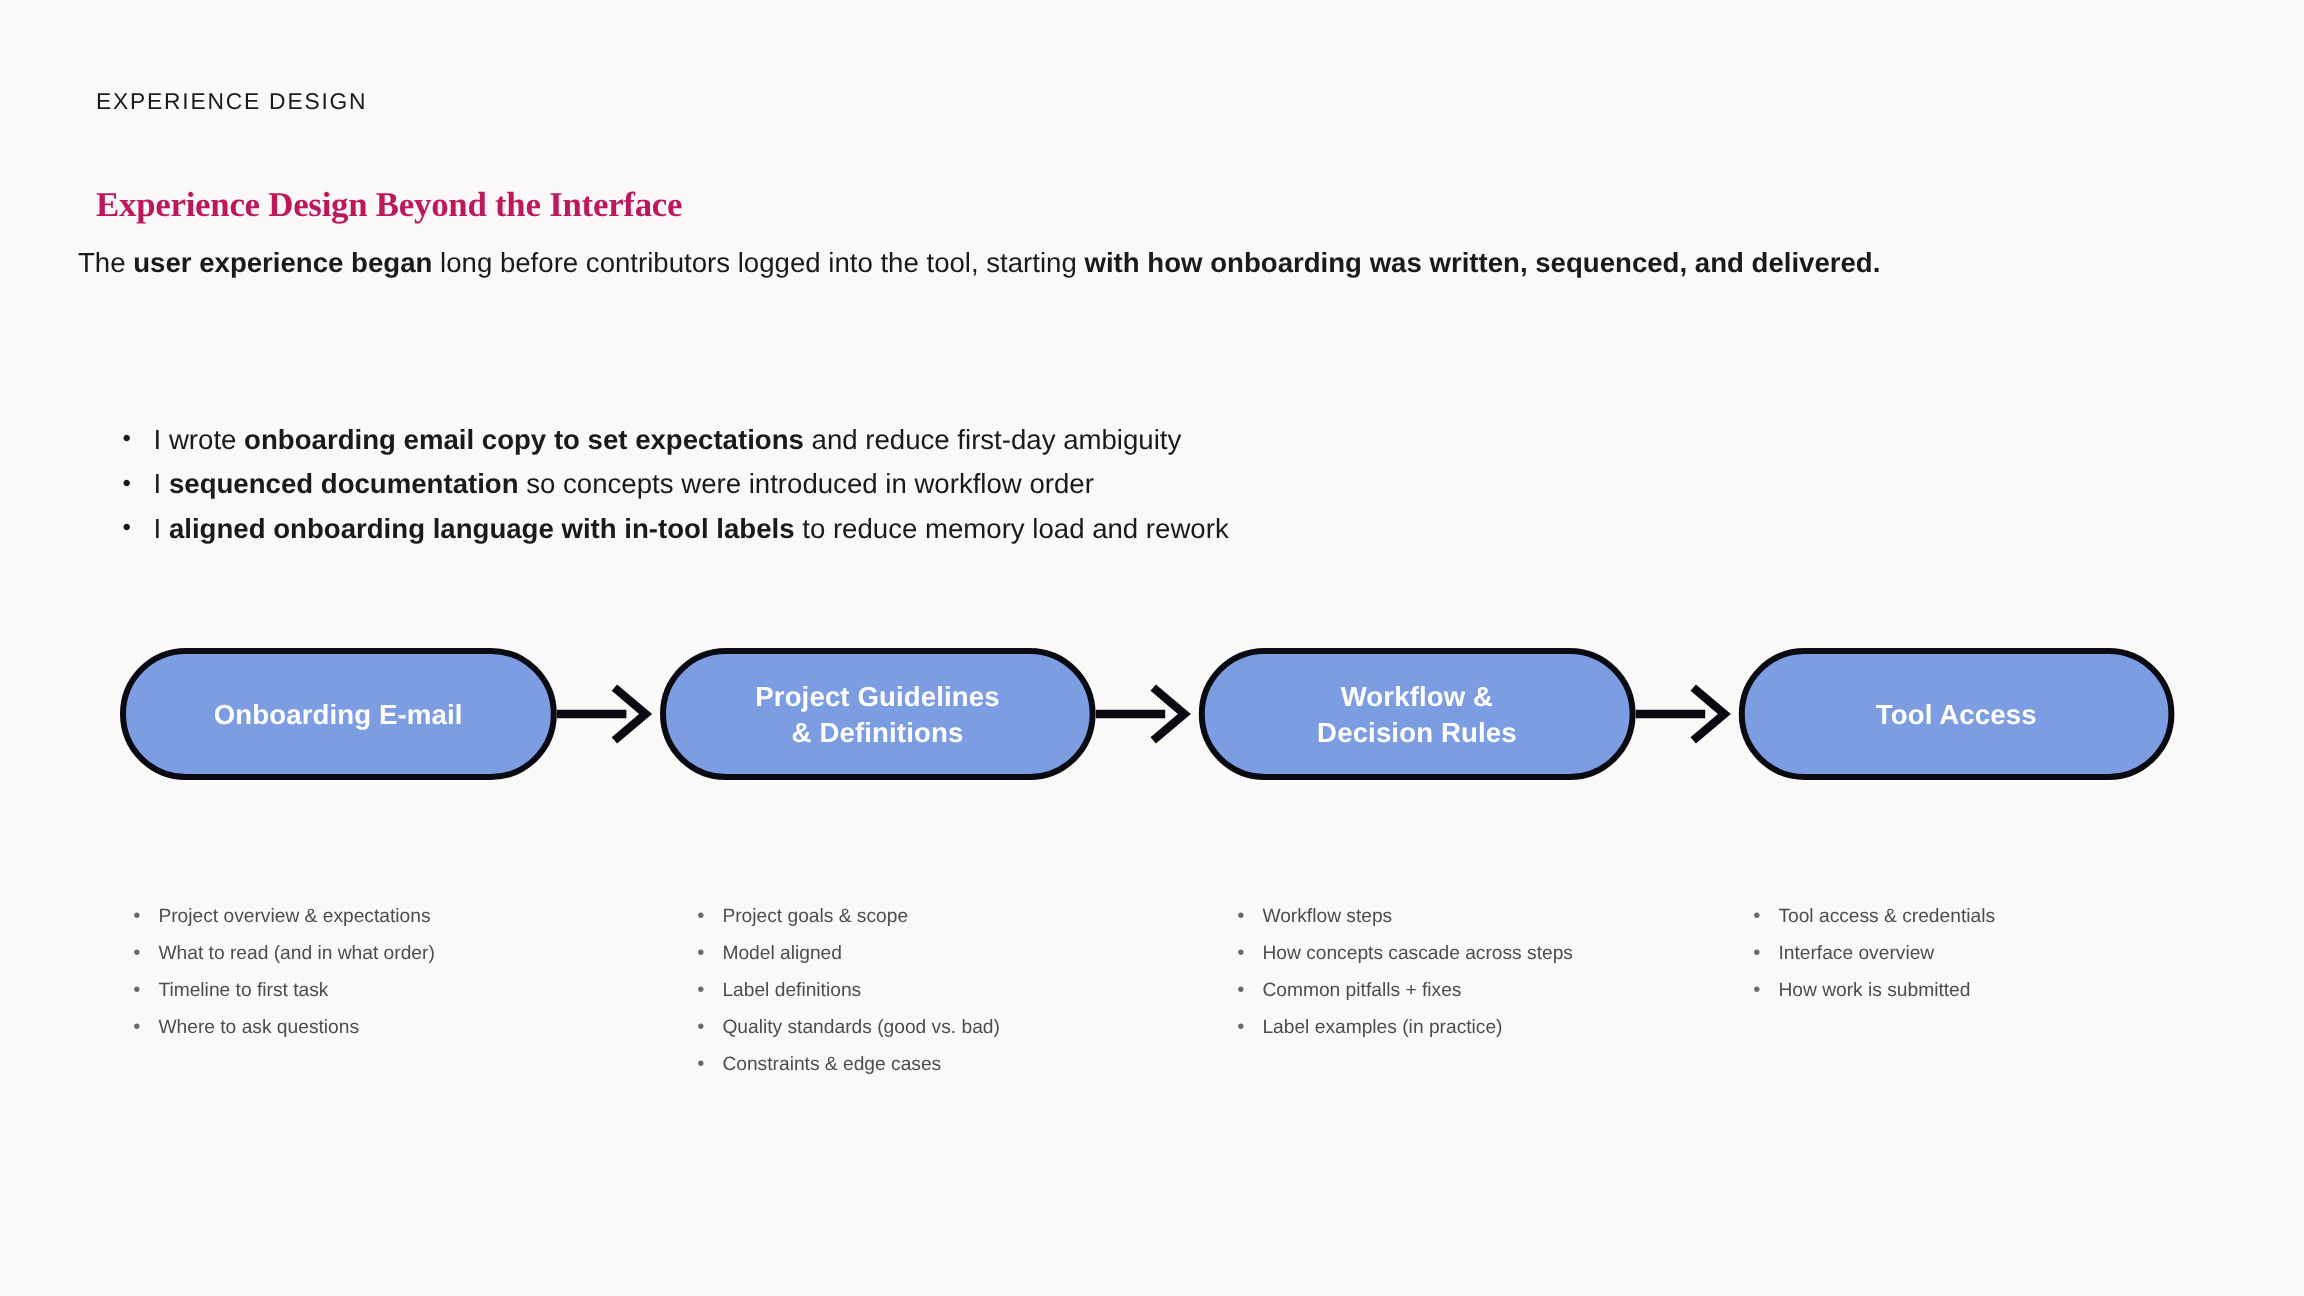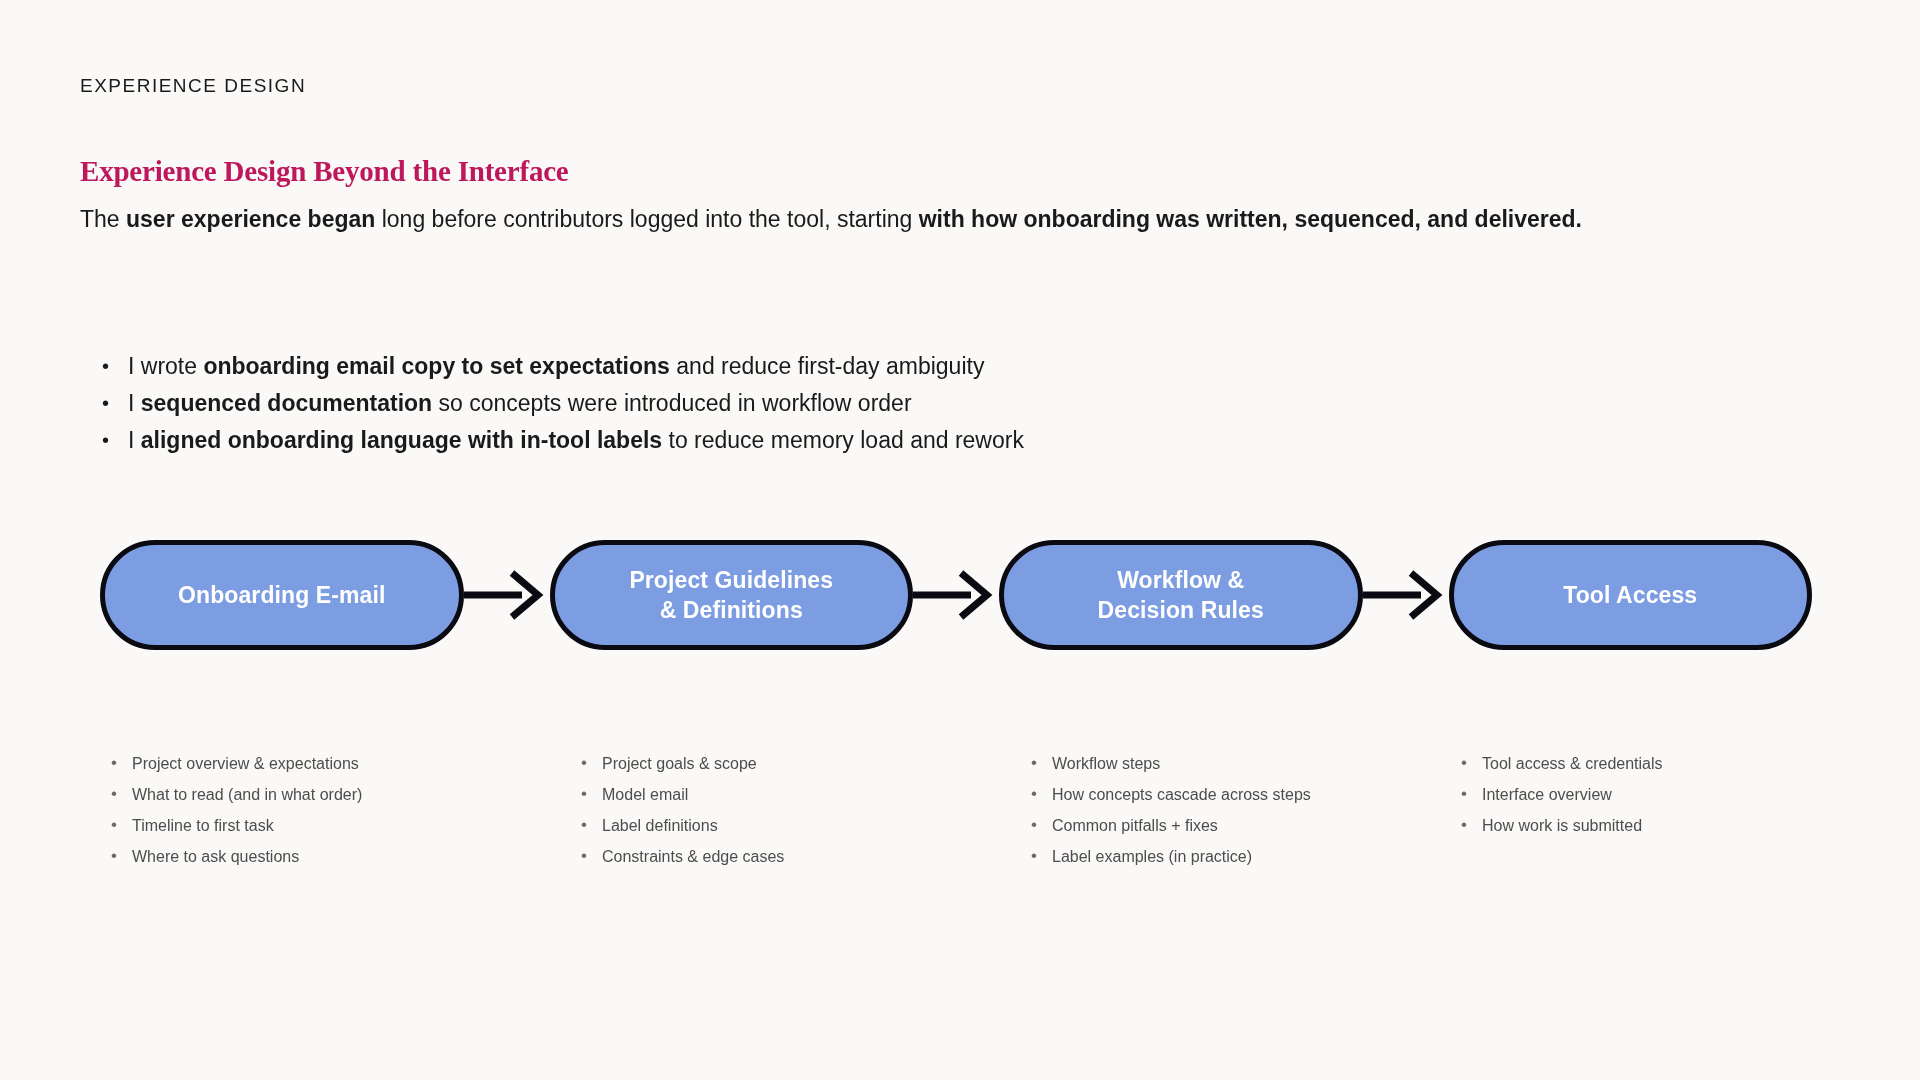--- a/index.html
+++ b/index.html
@@ -42,21 +42,21 @@
     font-size: 29px;
     font-weight: bold;
     color: #be185d;
     letter-spacing: -0.2px;
     font-family: Liberation Serif, serif;
   }
 
   
   .intro {
     position: absolute;
-    left: 80px;
+    left: 65px;
     top: 198px;
     width: 1600px;
     font-size: 23px;
     line-height: 42px;
     color: #1a1a1a;
   }
   .intro b { font-weight: bold; }
 
   
   .main-list {
@@ -232,22 +232,23 @@
           <li>Project overview &amp; expectations</li>
           <li>What to read (and in what order)</li>
           <li>Timeline to first task</li>
           <li>Where to ask questions</li>
         </ul>
     </div>
 
     <div class="subcol">
       <ul class="sublist">
           <li>Project goals &amp; scope</li>
-          <li>Model email</li>
+          <li>Model aligned</li>
           <li>Label definitions</li>
+          <li>Quality standards (good vs. bad)</li>
           <li>Constraints &amp; edge cases</li>
         </ul>
     </div>
 
     <div class="subcol">
       <ul class="sublist">
           <li>Workflow steps</li>
           <li>How concepts cascade across steps</li>
           <li>Common pitfalls + fixes</li>
           <li>Label examples (in practice)</li>

